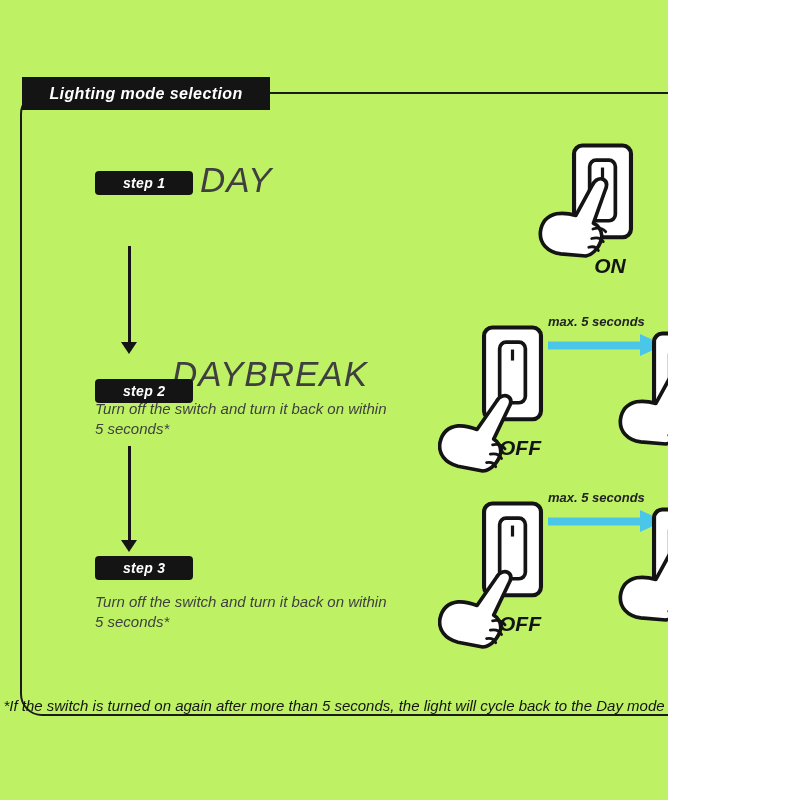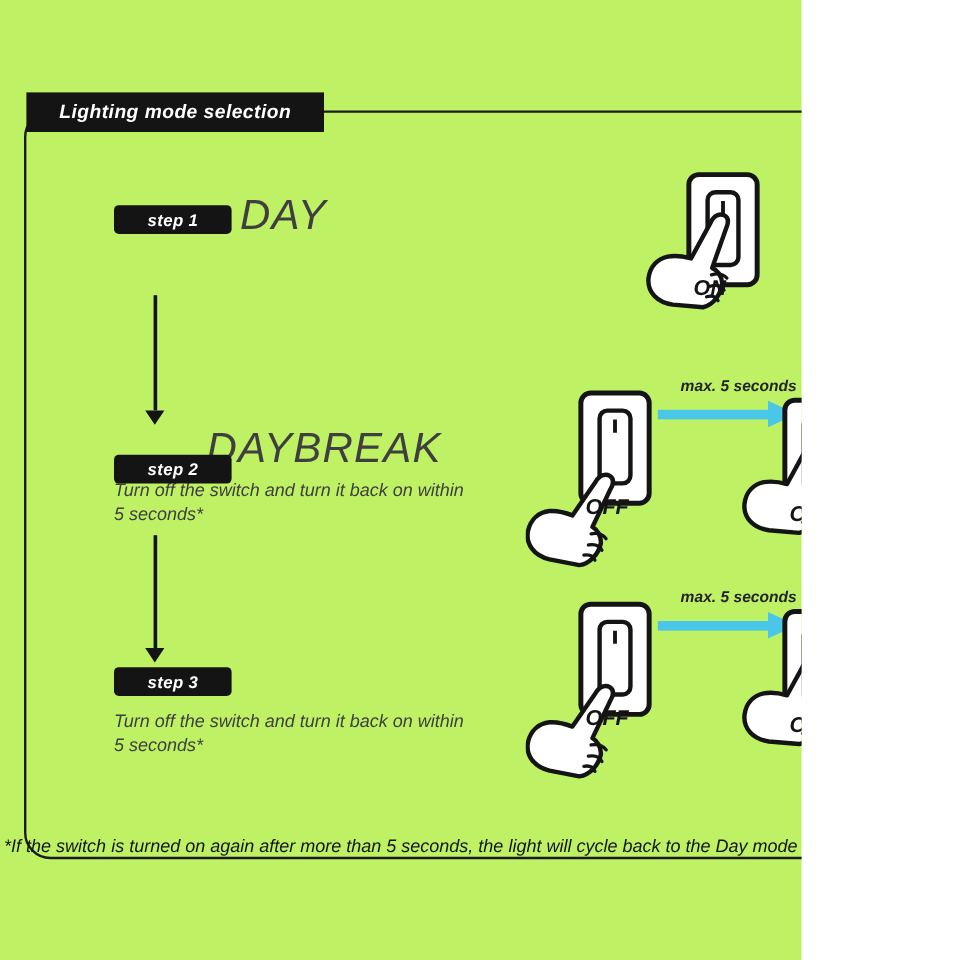--- a/index.html
+++ b/index.html
@@ -20,24 +20,24 @@
                 letter-spacing:1px; line-height:1; white-space:nowrap; }
   .desc { position:absolute; font-size:15px; color:#3f3f3f; line-height:1.3; }
 
   .vflow { position:absolute; width:16px; }
   .vflow-line { position:absolute; left:6.5px; top:0; width:3px; height:calc(100% - 12px); background:#141414; }
   .vflow-head { position:absolute; bottom:0; left:0; width:0; height:0;
                 border-left:8px solid transparent; border-right:8px solid transparent;
                 border-top:12px solid #141414; }
 
   .switch-unit { position:absolute; width:145px; height:185px; }
-  .state-label { position:absolute; top:90px; left:50px; width:64px; 
-                 font-size:18px; font-weight:bold; color:#141414; }
+  .state-label { position:absolute; top:114px; left:50px; width:64px; text-align:center;
+                 font-size:21px; font-weight:bold; color:#141414; }
 
-  .timing { position:absolute; width:116px; text-align:right; }
+  .timing { position:absolute; width:116px; text-align:left; }
   .timing-label { font-size:13px; font-weight:bold; color:#232323; margin-bottom:5px; white-space:nowrap; }
 
   .footnote { position:absolute; left:0; top:697px; width:100%; text-align:center;
               font-size:15px; font-weight:500; color:#141414; }
 </style>
 </head>
 <body>
 
 <div class="page">
 

